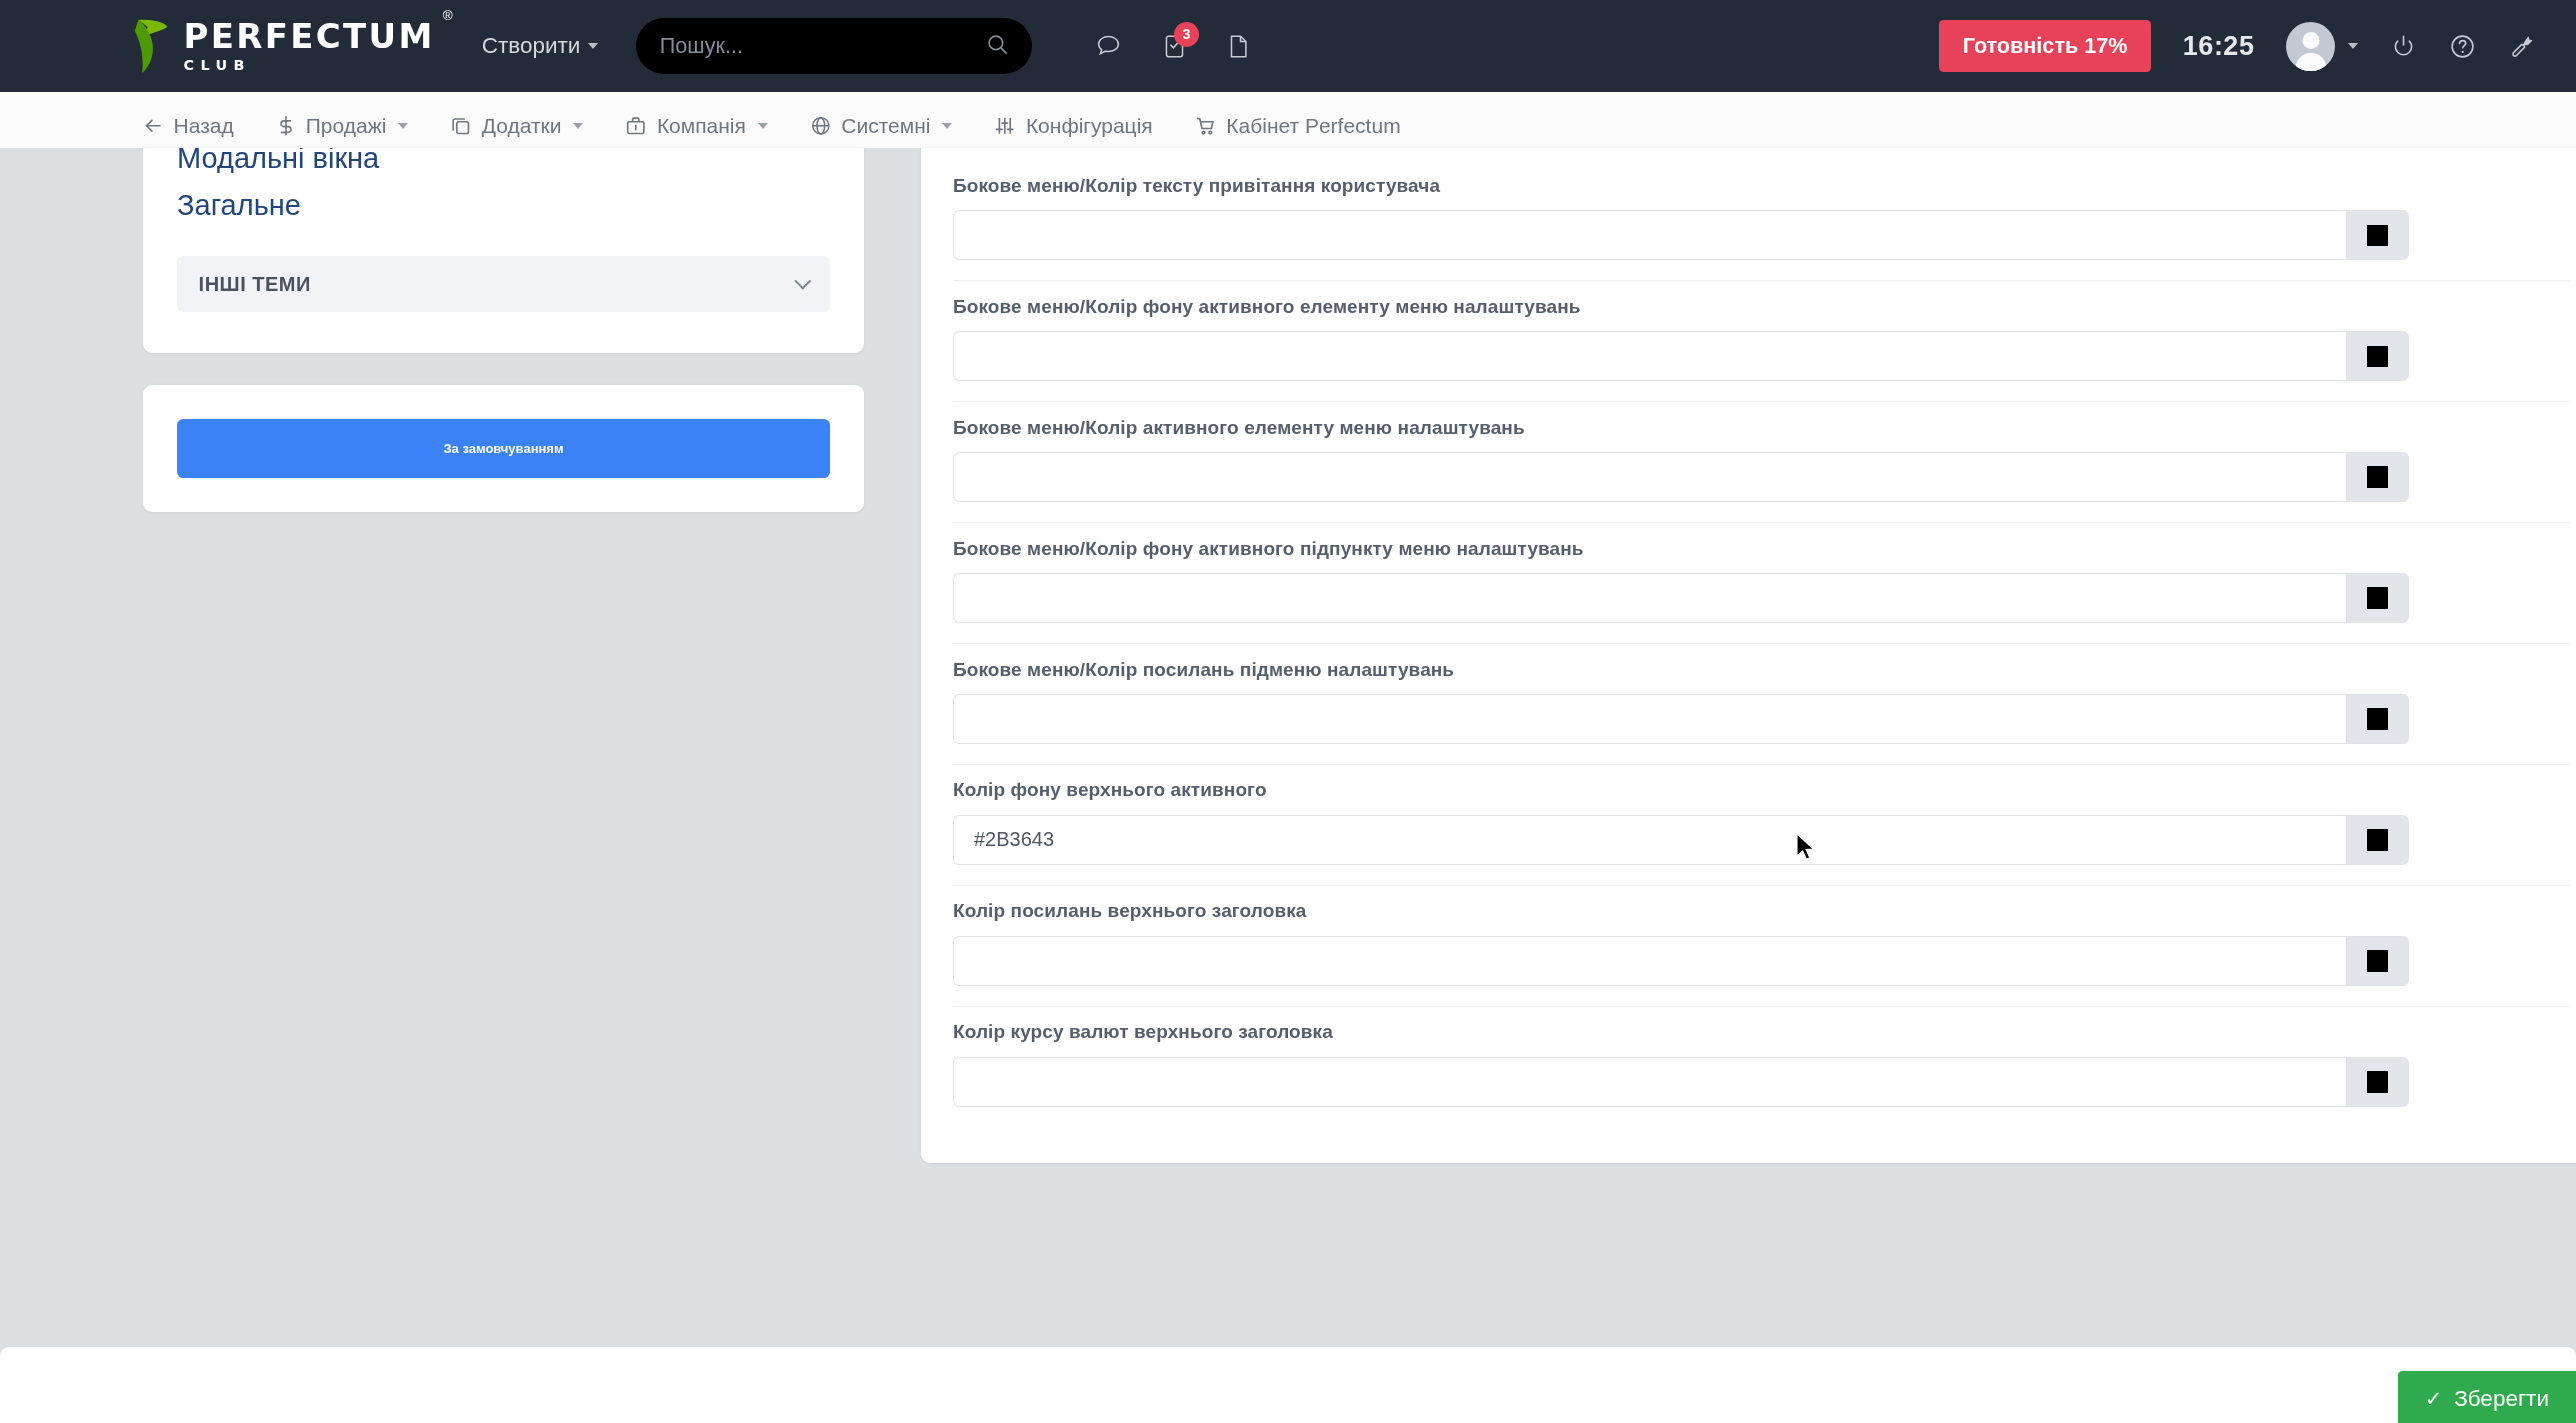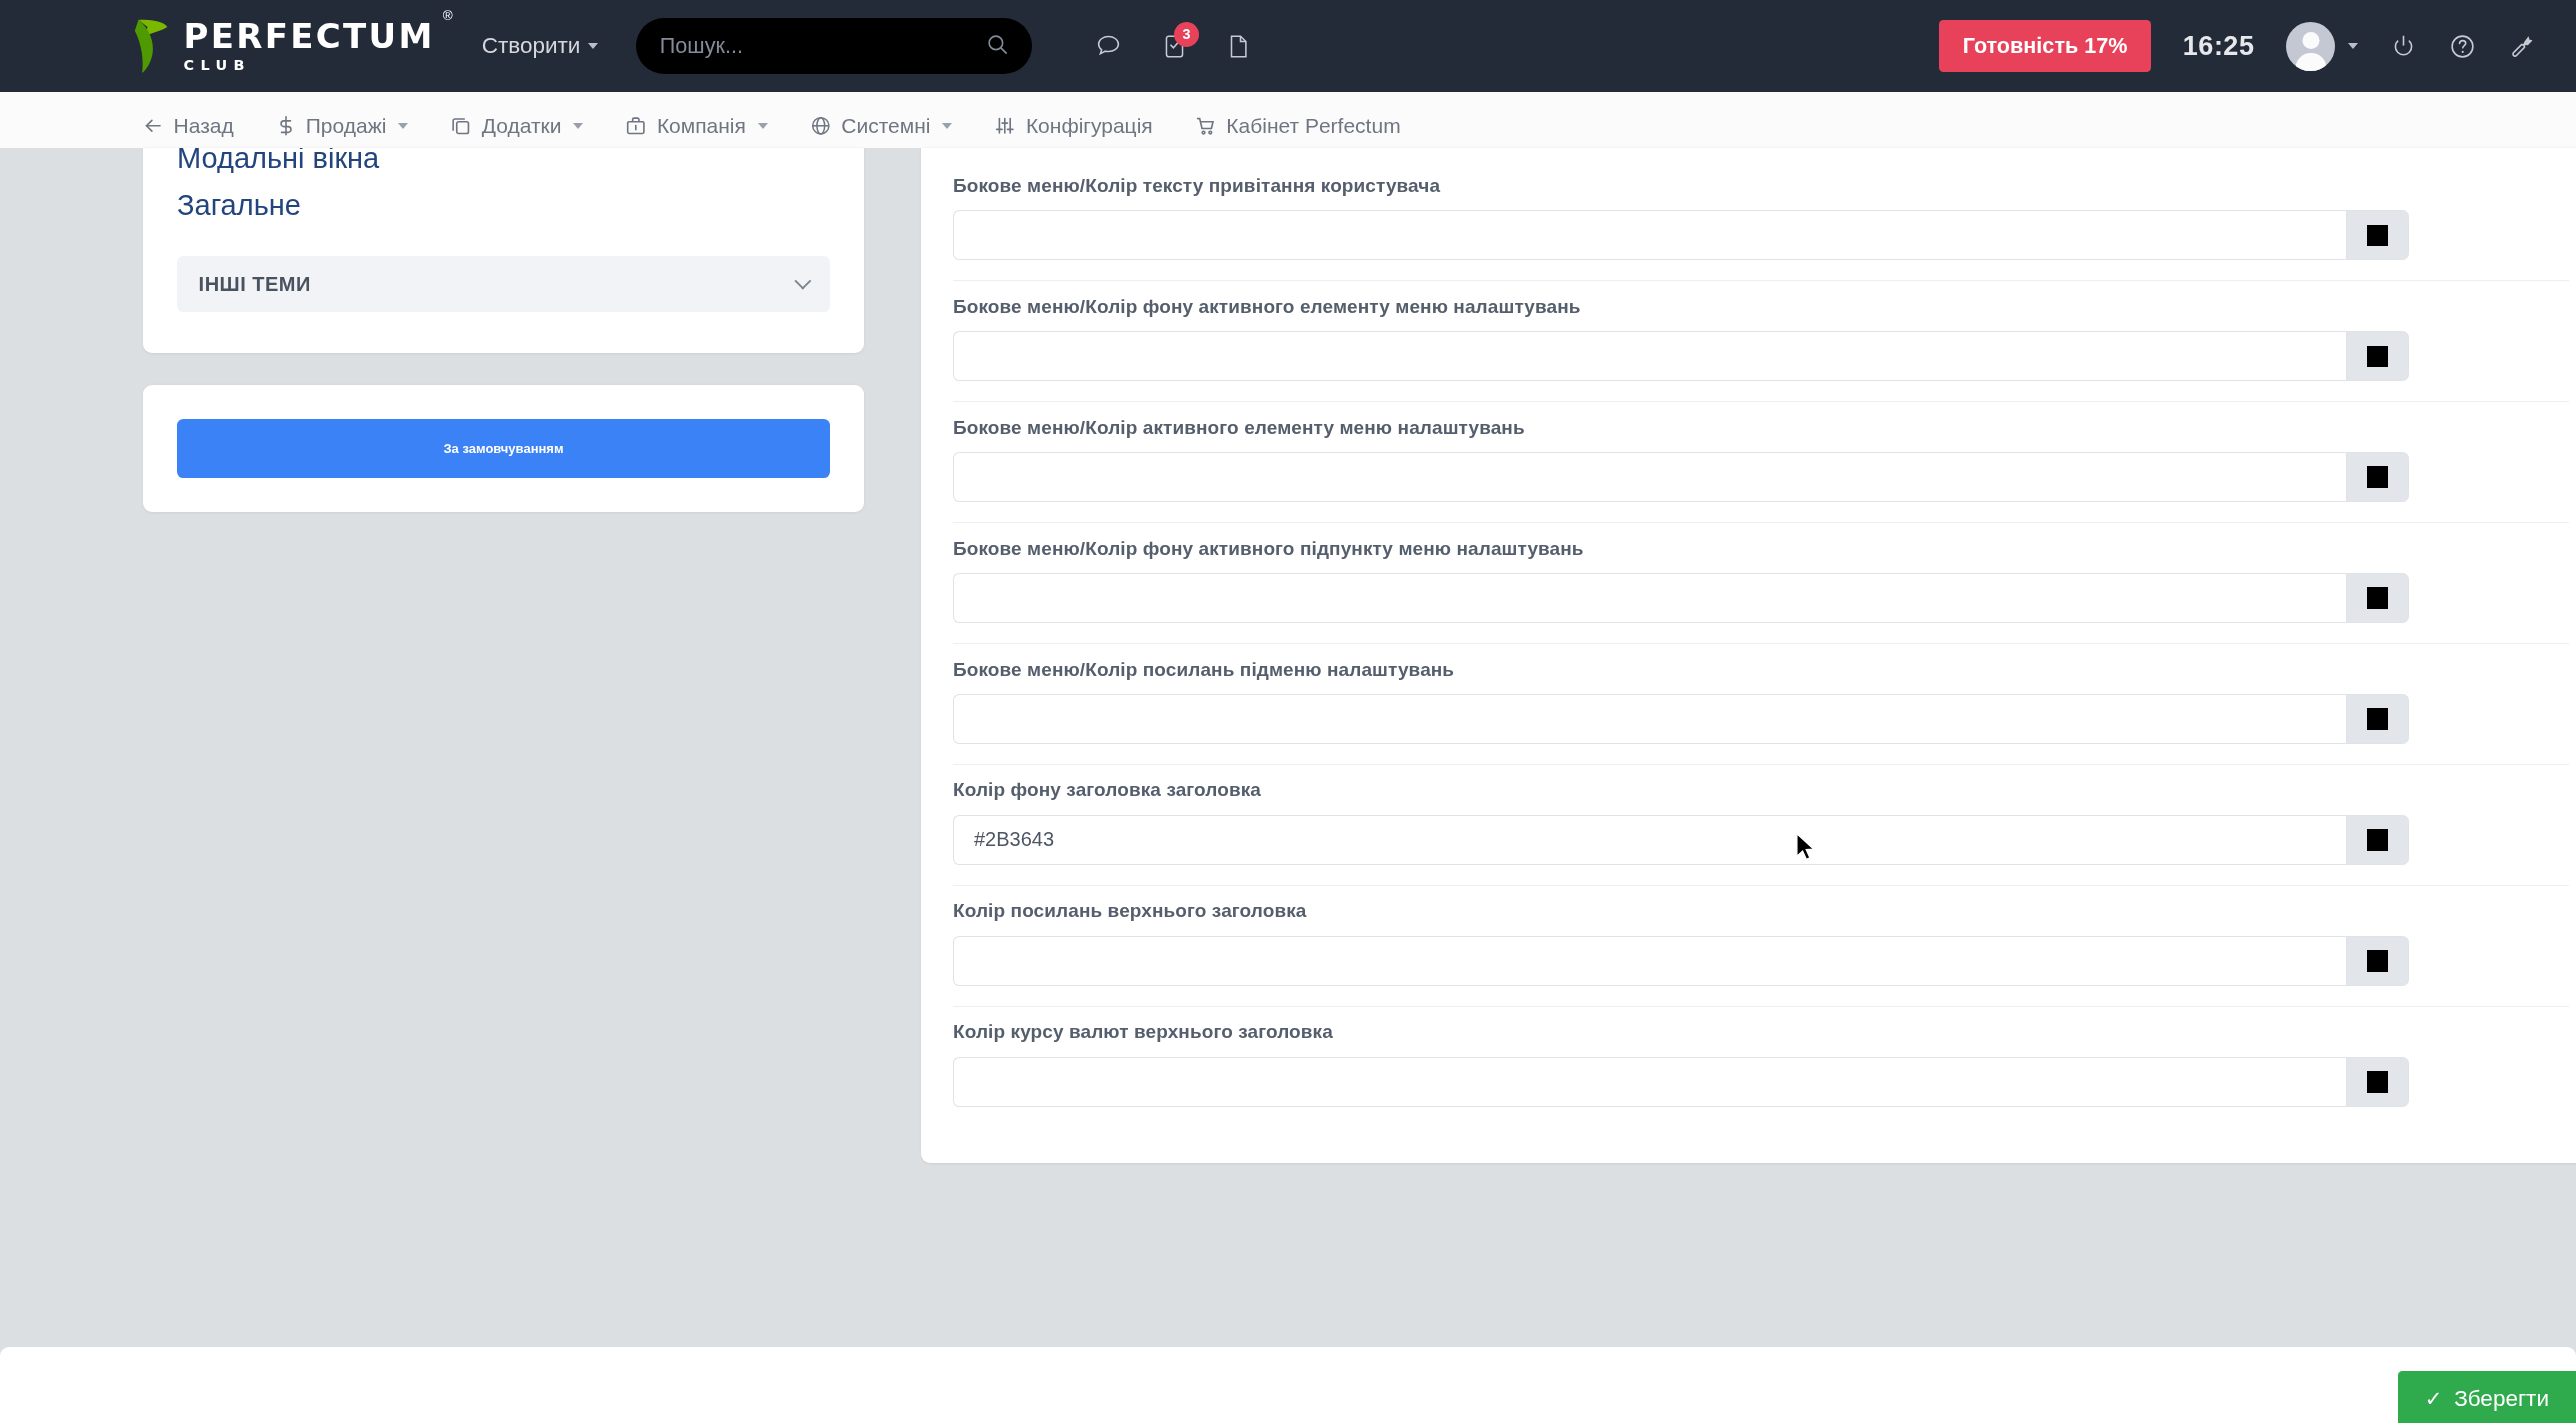--- a/index.html
+++ b/index.html
@@ -435,21 +435,21 @@
       <div class="field-label">Бокове меню/Колір посилань підменю налаштувань</div>
       <div class="field-row">
         <input class="field-input" type="text" value="" style="">
         <div class="color-swatch-btn">
           <span class="swatch-sq"></span>
         </div>
       </div>
     </div>
 
     <div class="field-group">
-      <div class="field-label">Колір фону заголовка заголовка</div>
+      <div class="field-label">Колір фону верхнього активного</div>
       <div class="field-row">
         <input class="field-input" type="text" value="#2B3643" style="">
         <div class="color-swatch-btn">
           <span class="swatch-sq"></span>
         </div>
       </div>
     </div>
 
     <div class="field-group">
       <div class="field-label">Колір посилань верхнього заголовка</div>

